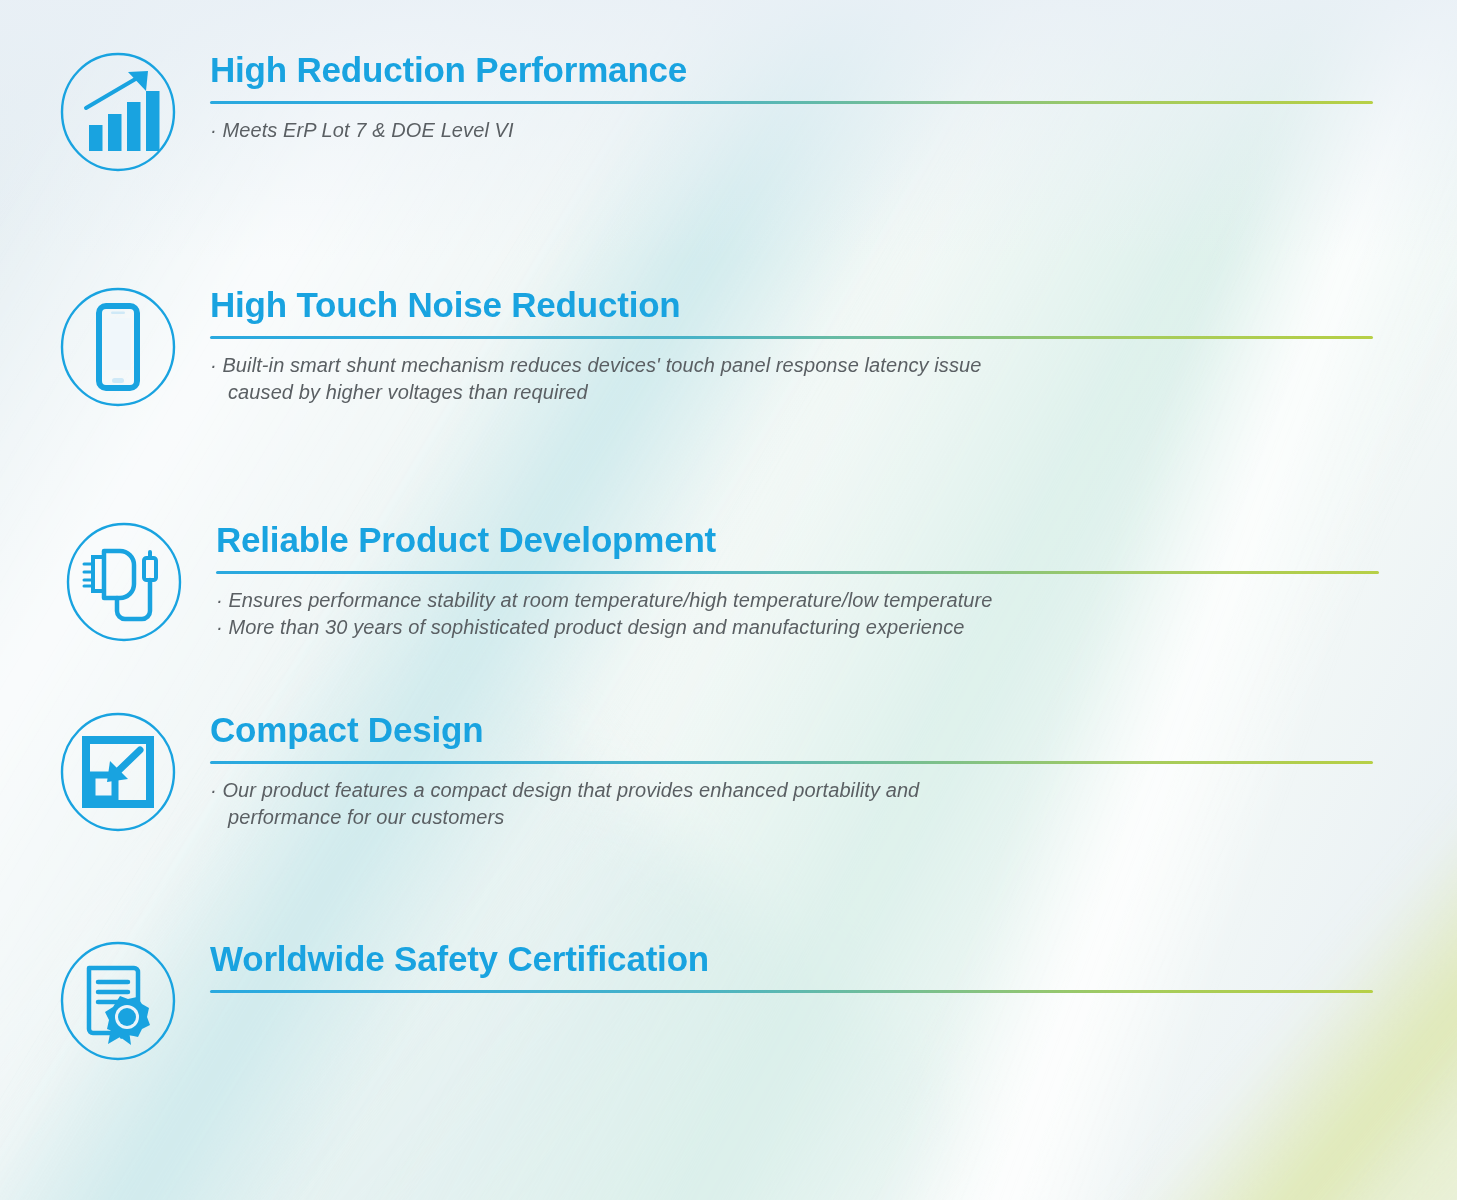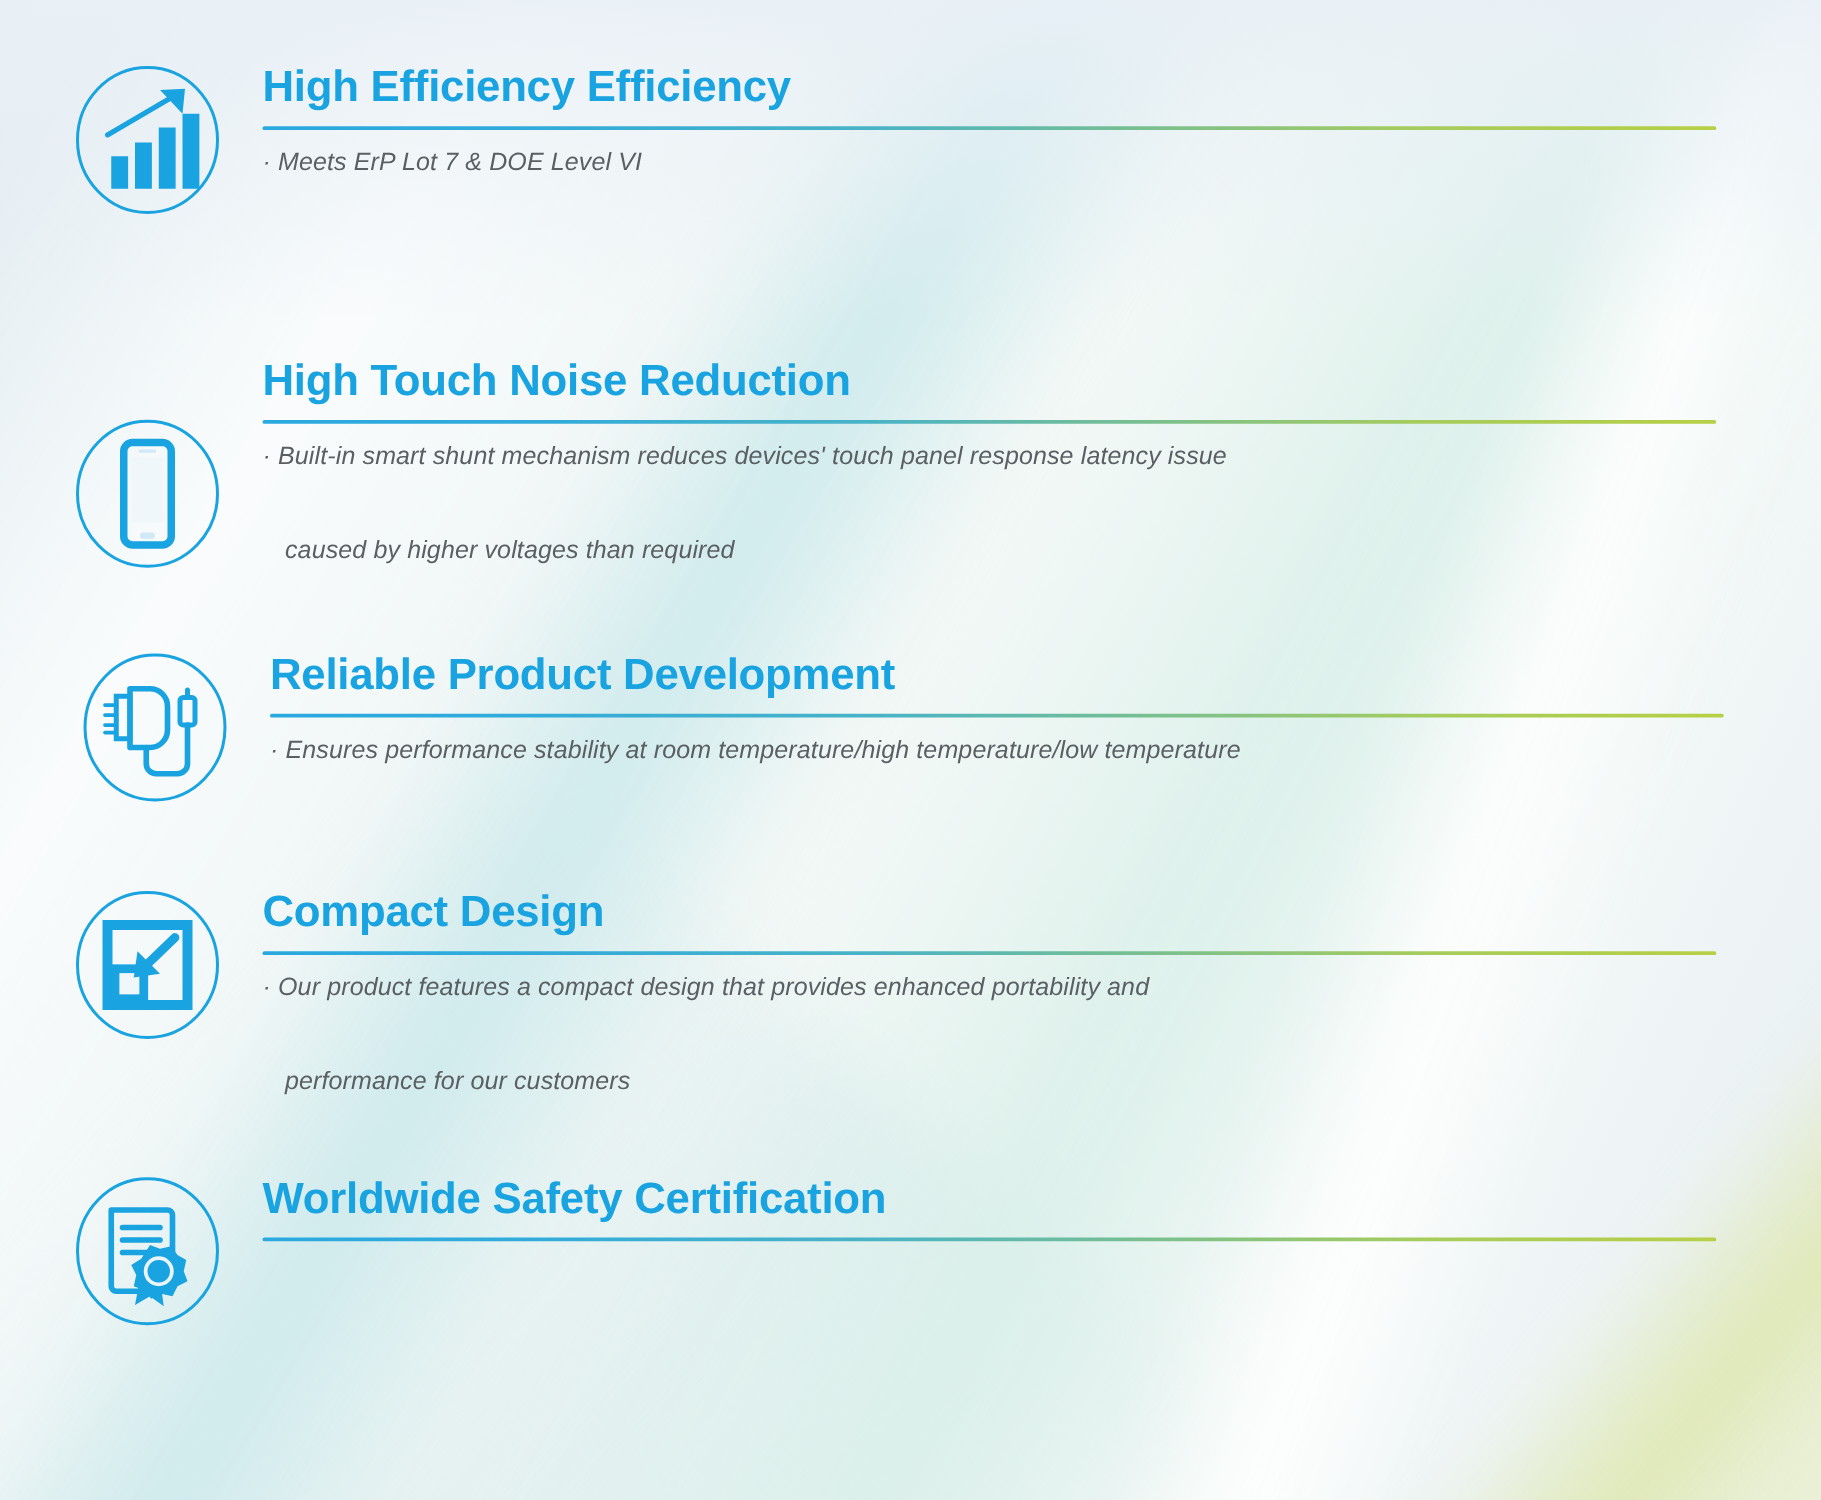--- a/index.html
+++ b/index.html
@@ -151,21 +151,20 @@
     line-height: 1.38;
     letter-spacing: 0.1px;
     font-style: italic;
   }
   .feature-line .bullet {
     color: #5a5f63;
   }
   .feature-line .cont {
     display: block;
     padding-left: 18px;
-    margin-top: 48px;
   }
 </style>
 </head>
 <body>
 
 <div class="page">
 
   <div class="bg-base"></div>
   <div class="bg-band band-teal-low"></div>
   <div class="bg-band band-a"></div>
@@ -184,21 +183,21 @@
           <ellipse cx="60" cy="60" rx="56" ry="58" fill="none" stroke="#19a3e0" stroke-width="2.4"></ellipse>
           <rect x="31" y="73" width="13.5" height="26" fill="#19a3e0"></rect>
           <rect x="50" y="62" width="13.5" height="37" fill="#19a3e0"></rect>
           <rect x="69" y="50" width="13.5" height="49" fill="#19a3e0"></rect>
           <rect x="88" y="39" width="13.5" height="60" fill="#19a3e0"></rect>
           <path d="M28 56 L86 22" stroke="#19a3e0" stroke-width="4" fill="none" stroke-linecap="round"></path>
           <path d="M70 20 L90 19 L88 39 Z" fill="#19a3e0"></path>
         </svg>
       </div>
       <div class="feature-body">
-        <div class="feature-title">High Efficiency Efficiency</div>
+        <div class="feature-title">High Reduction Performance</div>
         <div class="divider"></div>
         <div class="feature-lines">
           <div class="feature-line">
             <span class="bullet">·</span><span> Meets ErP Lot 7 &amp; DOE Level VI</span>
           </div>
         </div>
       </div>
     </div>
 
     <div class="feature" style="left:58px; top:287px;align-items:flex-end;">
@@ -241,20 +240,23 @@
           <path d="M86 36 V30" stroke="#19a3e0" stroke-width="4" stroke-linecap="round"></path>
         </svg>
       </div>
       <div class="feature-body">
         <div class="feature-title">Reliable Product Development</div>
         <div class="divider"></div>
         <div class="feature-lines">
           <div class="feature-line">
             <span class="bullet">·</span><span> Ensures performance stability at room temperature/high temperature/low temperature</span>
           </div>
+          <div class="feature-line">
+            <span class="bullet">·</span><span> More than 30 years of sophisticated product  design and manufacturing experience</span>
+          </div>
         </div>
       </div>
     </div>
 
     <div class="feature" style="left:58px; top:712px;">
       <div class="icon-wrap">
         <svg width="120" height="120" viewBox="0 0 120 120" aria-hidden="true">
           <ellipse cx="60" cy="60" rx="56" ry="58" fill="none" stroke="#19a3e0" stroke-width="2.4"></ellipse>
 
           <path d="M28 28 H92 V92 H28 Z" fill="none" stroke="#19a3e0" stroke-width="8"></path>

